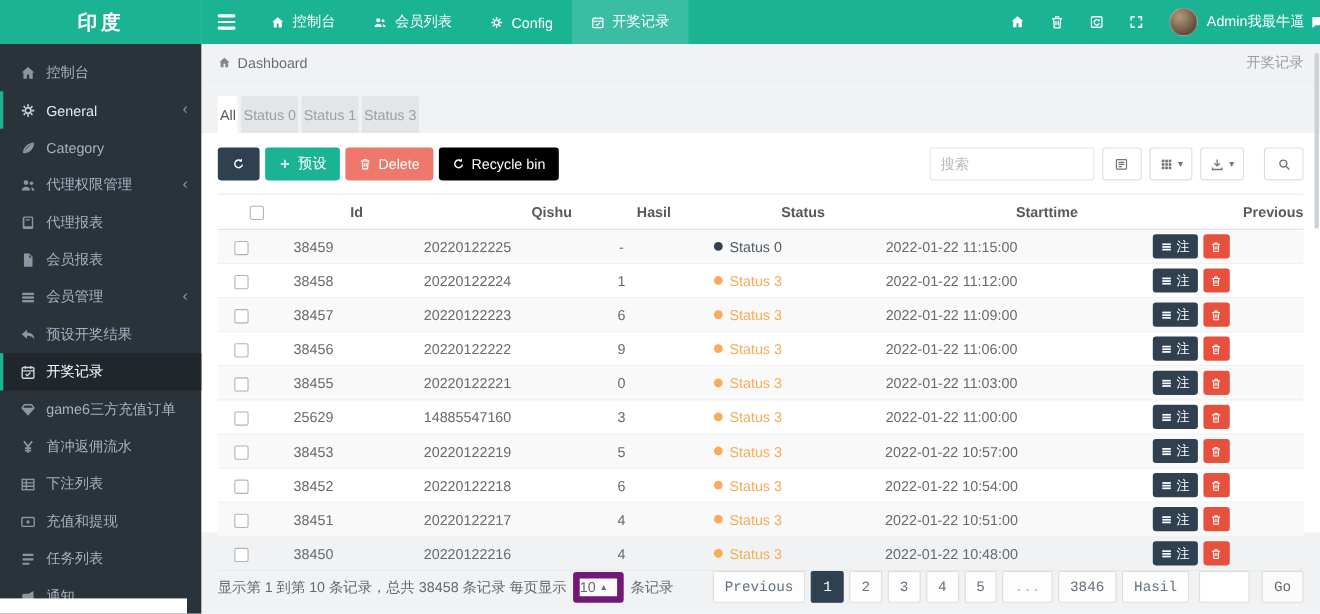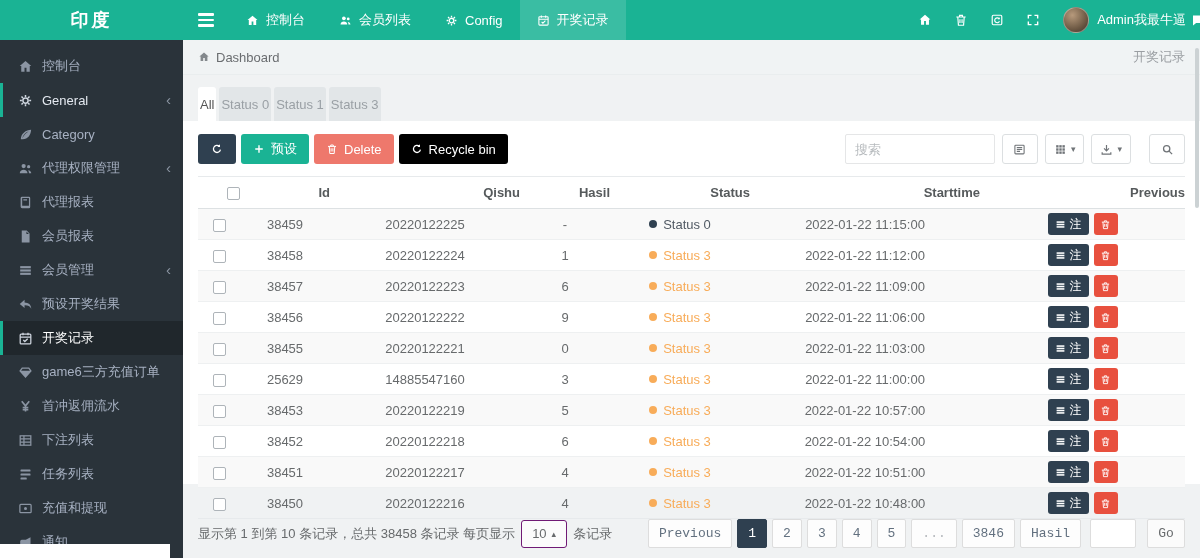--- a/index.html
+++ b/index.html
@@ -80,21 +80,21 @@
   .dot { width:8px; height:8px; border-radius:50%; display:inline-block; }
   .op-btn { display:inline-flex; align-items:center; justify-content:center; gap:4px; height:22px; border:none; border-radius:3px; color:#fff; font-size:12px; cursor:pointer; padding:0 7px; font-family:inherit; }
   .op-note { background:#2f4050; }
   .op-del { background:#e8503e; width:24px; padding:0; }
   .op-btn .icon { width:11px; height:11px; color:#fff; }
   .op-btn + .op-btn { margin-left:5px; }
 
   
   .table-footer { height:38px; display:flex; align-items:center; padding:0 15px; }
   .summary { display:flex; align-items:center; gap:6px; color:#676a6c; white-space:nowrap; }
-  .page-size-btn { height:28px; min-width:46px; background:#fbfbfb; border:1px solid #701a75; border-radius:3px; color:#676a6c; font-size:13px; display:inline-flex; align-items:center; justify-content:center; gap:5px; cursor:pointer; font-family:inherit; }
+  .page-size-btn { height:28px; min-width:46px; background:#fbfbfb; border:6px solid #701a75; border-radius:3px; color:#676a6c; font-size:13px; display:inline-flex; align-items:center; gap:5px; cursor:pointer; font-family:inherit; }
   .page-size-btn .caret { font-size:9px; }
   .pager { margin-left:auto; display:flex; align-items:center; gap:5px;font-family:Liberation Mono, monospace; }
   .page-btn { min-width:28px; height:29px; padding:0 10px; background:#fdfdfd; border:1px solid #ddd; border-radius:2px; color:#62707f; font-size:13px; display:inline-flex; align-items:center; justify-content:center; cursor:pointer; font-family:inherit; }
   .page-btn.active { background:#2f4050; border-color:#2f4050; color:#fff; }
   .page-btn.disabled { color:#b5b9bd; cursor:default; }
   .jump-input { width:46px; height:29px; border:1px solid #ddd; border-radius:2px; margin-left:4px; outline:none; padding:0 6px; font-family:inherit; font-size:13px; }
   .go-btn { height:29px; width:38px; margin-left:6px; background:#fbfbfb; border:1px solid #ddd; border-radius:2px; color:#676a6c; font-size:13px; cursor:pointer; font-family:inherit; }
 
   
   .v-scroll { position:absolute; right:1px; top:48px; width:4px; height:504px; }
@@ -227,39 +227,39 @@
                 <rect x="3.5" y="4.5" width="17" height="15"></rect>
                 <path d="M3.5 9.5h17M3.5 14.5h17M9.5 4.5v15"></path>
               </g>
             </svg>
           </span>
           <span class="side-label">下注列表</span>
         </div>
         <div class="side-item">
           <span class="icon">
             <svg viewBox="0 0 24 24">
+              <g fill="none" stroke="currentColor" stroke-width="2">
+                <rect x="3" y="5.5" width="18" height="13" rx="1.5"></rect>
+              </g>
+              <circle cx="12" cy="12" r="2.4" fill="currentColor"></circle>
+            </svg>
+          </span>
+          <span class="side-label">充值和提现</span>
+        </div>
+        <div class="side-item">
+          <span class="icon">
+            <svg viewBox="0 0 24 24">
               <g fill="currentColor">
                 <rect x="4" y="4" width="16" height="3.2" rx="1"></rect>
                 <rect x="4" y="10.4" width="16" height="3.2" rx="1"></rect>
                 <rect x="4" y="16.8" width="10" height="3.2" rx="1"></rect>
               </g>
             </svg>
           </span>
           <span class="side-label">任务列表</span>
-        </div>
-        <div class="side-item">
-          <span class="icon">
-            <svg viewBox="0 0 24 24">
-              <g fill="none" stroke="currentColor" stroke-width="2">
-                <rect x="3" y="5.5" width="18" height="13" rx="1.5"></rect>
-              </g>
-              <circle cx="12" cy="12" r="2.4" fill="currentColor"></circle>
-            </svg>
-          </span>
-          <span class="side-label">充值和提现</span>
         </div>
         <div class="side-item">
           <span class="icon">
             <svg viewBox="0 0 24 24">
               <path fill="currentColor" d="M20 3.5v17l-7.5-3.8H6a2.5 2.5 0 0 1-2.5-2.5v-4A2.5 2.5 0 0 1 6 7.7h6.5zM6.8 17.8l1.2 3.7h3l-1.4-3.7z"></path>
             </svg>
           </span>
           <span class="side-label">通知</span>
         </div>
       </nav>

